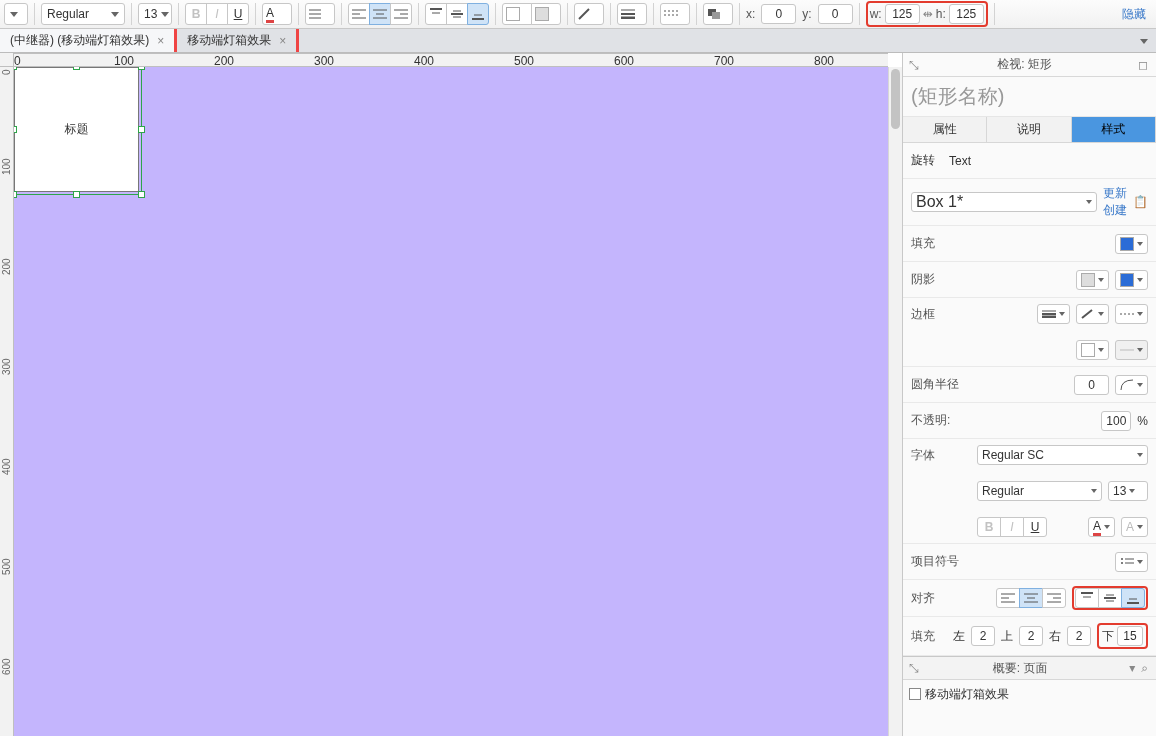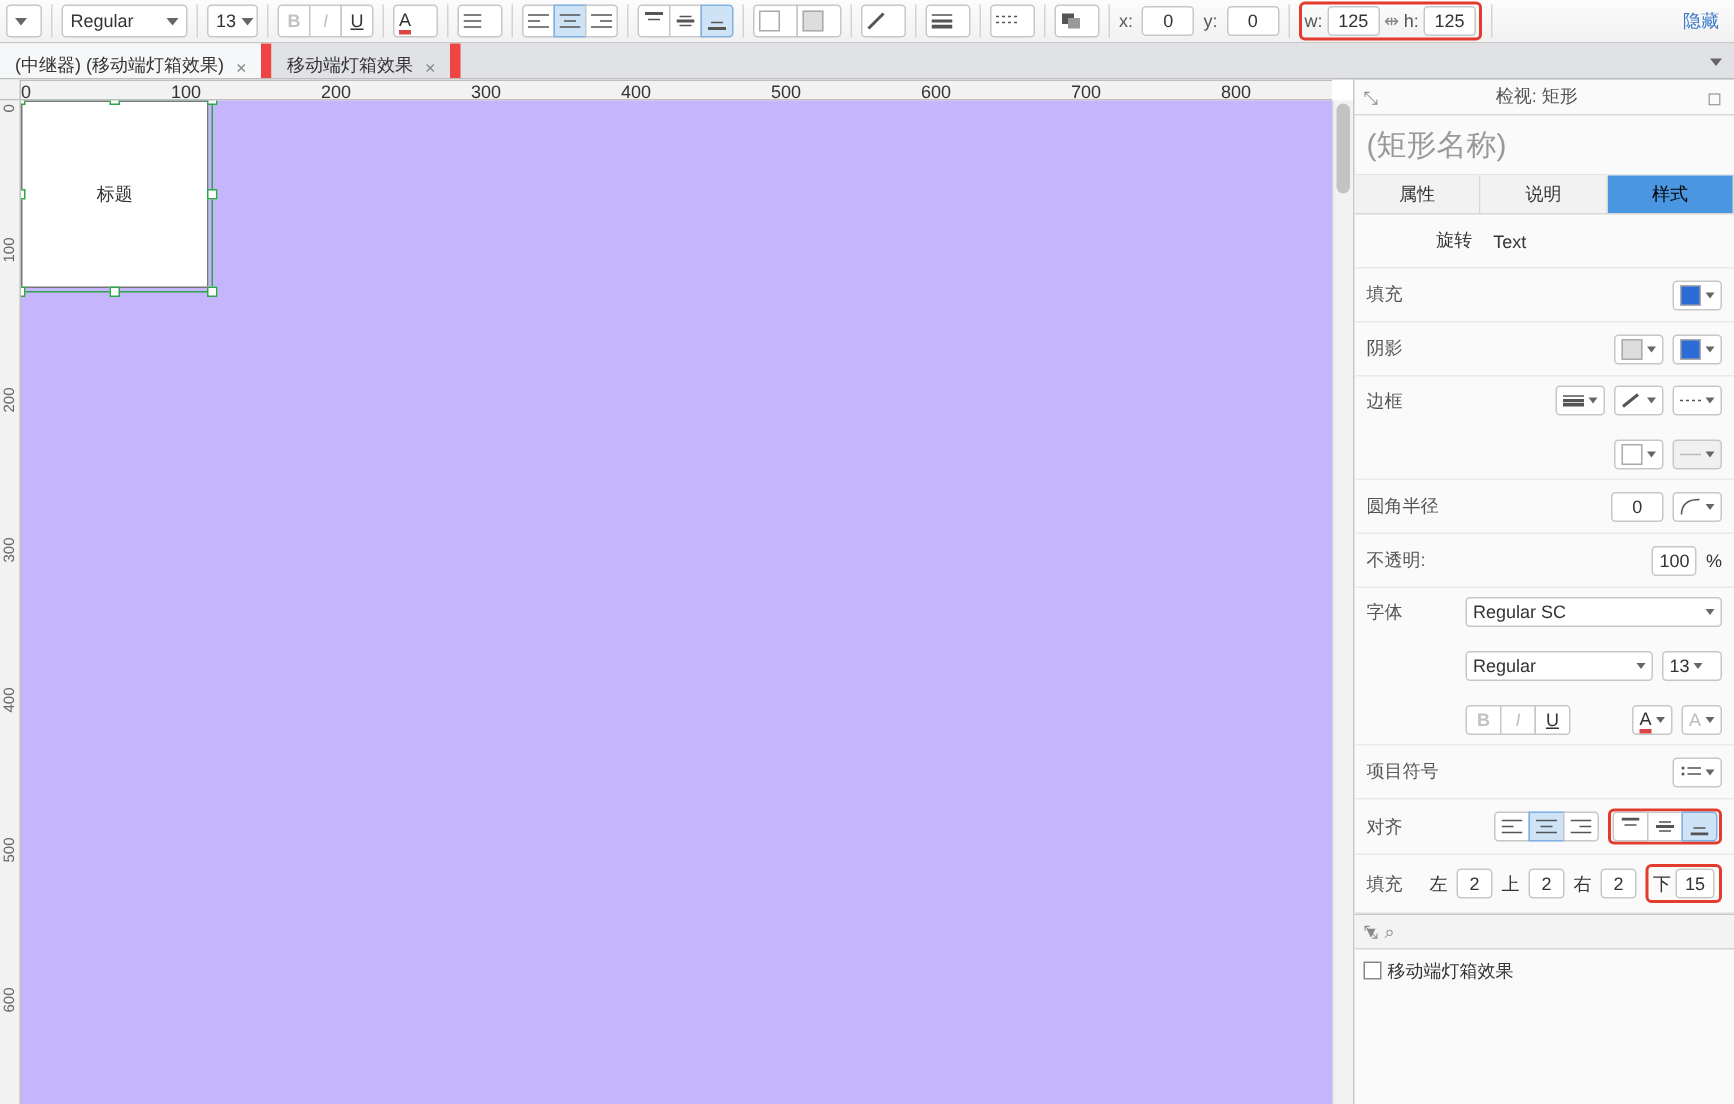--- a/index.html
+++ b/index.html
@@ -21,21 +21,21 @@
 .swatch{width:14px;height:14px;border:1px solid #aaa}
 .bw{background:#fff}
 .bg{background:#ddd}
 .bb{background:#2b6cd6}
 .lbl{color:#555}
 .num-in{width:35px;height:20px;border:1px solid #c7c7c7;border-radius:3px;text-align:center;font-size:12px}
 .red-rect{border:2px solid #e33b2e;border-radius:4px;padding:1px 2px;display:flex;align-items:center;gap:3px}
 .link{color:#3a79c9;cursor:pointer}
 
 .tabs{height:24px;background:#e0e2e6;border-bottom:1px solid #bcbcbc;display:flex;align-items:stretch;position:relative}
-.tab{display:flex;align-items:flex-end;padding:0 10px;gap:8px;border-right:7px solid #ef4444;cursor:pointer;background:#e0e2e6}
+.tab{display:flex;align-items:center;padding:0 10px;gap:8px;border-right:3px solid #ef4444;cursor:pointer;background:#e0e2e6}
 .tab.active{background:#f6f7f9}
 .tab .x{color:#888;font-size:12px}
 .tabs .add{position:absolute;right:6px;top:3px;color:#888}
 
 .workarea{flex:1;display:flex;overflow:hidden}
 .canvas-wrap{flex:1;position:relative;background:#fff}
 .hruler{position:absolute;left:14px;right:14px;top:0;height:14px;border-bottom:1px solid #bfbfbf;border-top:1px solid #bfbfbf;background:#f2f2f2;display:flex;font-size:10px;color:#666;overflow:hidden}
 .hruler div{position:absolute;top:0;text-align:left}
 .vruler{position:absolute;left:0;top:14px;bottom:0;width:14px;border-right:1px solid #bfbfbf;background:#f2f2f2}
 .vruler div{position:absolute;left:1px;font-size:10px;color:#666;transform:rotate(-90deg);transform-origin:left top}
@@ -288,26 +288,38 @@
       <span class="t">检视: 矩形</span>
       <span style="color:#888">◻</span>
     </div>
     <div class="shape-name">(矩形名称)</div>
     <div class="mini-tabs">
       <div>属性</div>
       <div>说明</div>
       <div class="active">样式</div>
     </div>
 
-    <div class="row" style="justify-content:center;gap:14px;font-size:10px;color:#888">
+    <div class="row" style="justify-content:flex-start;gap:14px;font-size:10px;color:#888">
       <span>旋转</span>
       <span>Text</span>
       <span style="width:70px"></span>
     </div>
 
+    <div class="row">
+      <div class="mini-sel" style="flex:1">
+          <span style="font-size:16px">Box 1*</span>
+          <span class="sp"></span>
+          <span class="arr"></span>
+        </div>
+      <div style="display:flex;flex-direction:column;font-size:10px">
+        <span class="link">更新</span>
+        <span class="link">创建</span>
+      </div>
+      <span>📋</span>
+    </div>
 
     <div class="row">
         <span class="rl">填充</span>
         <span class="sp"></span>
         <div class="mini-sel">
           <span class="swatch bb"></span>
           <span class="arr"></span>
         </div>
       </div>
 
@@ -498,20 +510,21 @@
       <span>右</span>
         <input class="num-in" style="width: 24px;" value="2">
       <div class="red-rect" style="gap:3px;padding:1px 3px">
         <span>下</span>
           <input class="num-in" style="width: 26px;" value="15">
       </div>
     </div>
 
     <div class="outline-head">
       <span class="pin">⤡</span>
+      <span class="t">概要: 页面</span>
       <span style="color:#888;margin-right:6px">▾</span>
       <span style="color:#888">⌕</span>
     </div>
     <div class="tree">
       <div class="tree-row">
           <span class="pg-ic"></span>
           <span>移动端灯箱效果</span>
         </div>
 
     </div>

